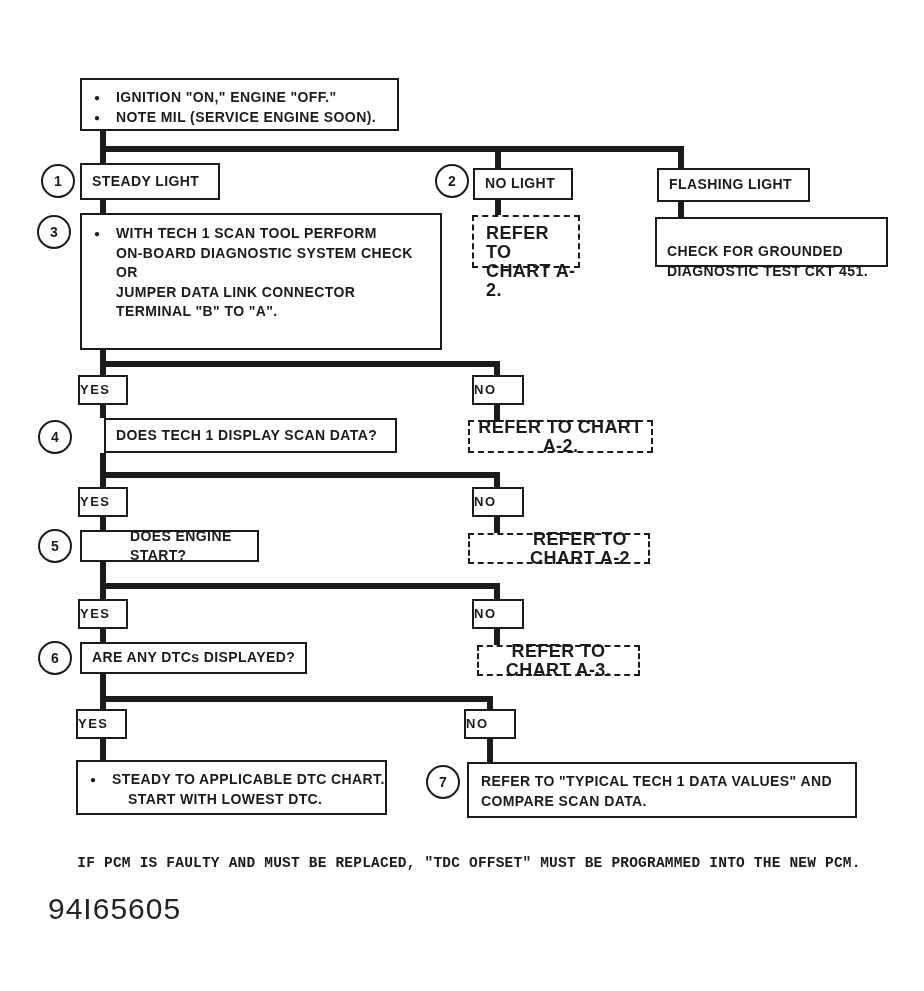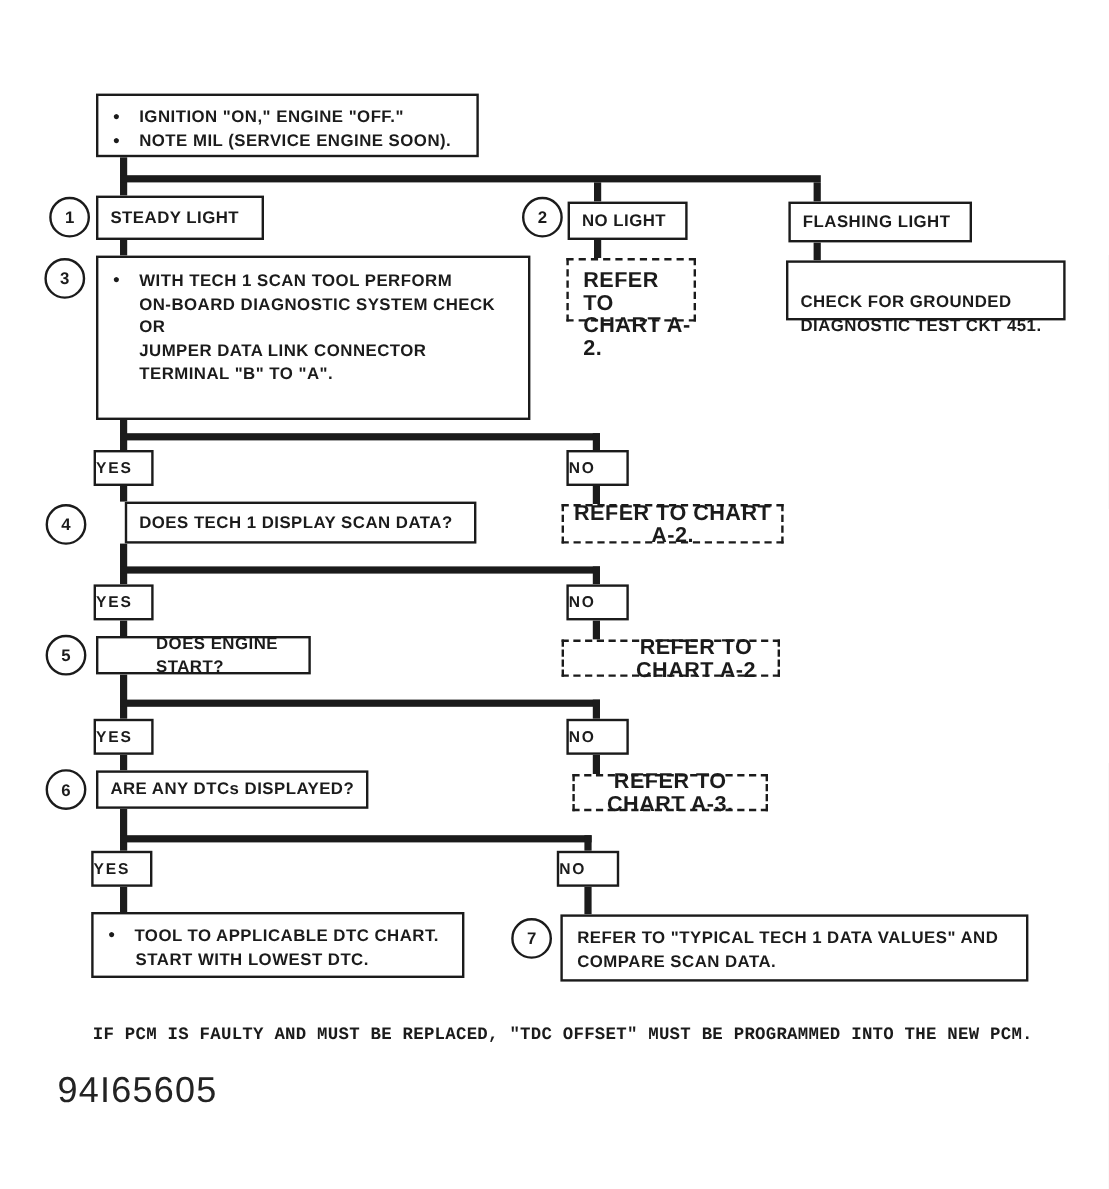--- a/index.html
+++ b/index.html
@@ -186,22 +186,22 @@
   </div>
 
   <div class="box cbox small" style="left:76px;top:709px;width:51px;height:30px;">
     <span>YES</span>
   </div>
   <div class="box cbox small" style="left:464px;top:709px;width:52px;height:30px;">
     <span>NO</span>
   </div>
 
   <div class="box" style="left:76px;top:760px;width:311px;height:55px;padding-top:8px;">
-    <div class="bullet">TOOL TO APPLICABLE DTC CHART.</div>
-    <div style="padding-left:35px;">START WITH LOWEST DTC.</div>
+    <div class="bullet">STEADY TO APPLICABLE DTC CHART.</div>
+    <div style="padding-left:50px;">START WITH LOWEST DTC.</div>
   </div>
 
   <div class="circle" style="left:426px;top:765px;">
     <span>7</span>
   </div>
   <div class="box" style="left:467px;top:762px;width:390px;height:56px;padding:8px 0 0 12px;">
     <div>REFER TO "TYPICAL TECH 1 DATA VALUES" AND</div>
     <div>COMPARE SCAN DATA.</div>
   </div>
 

